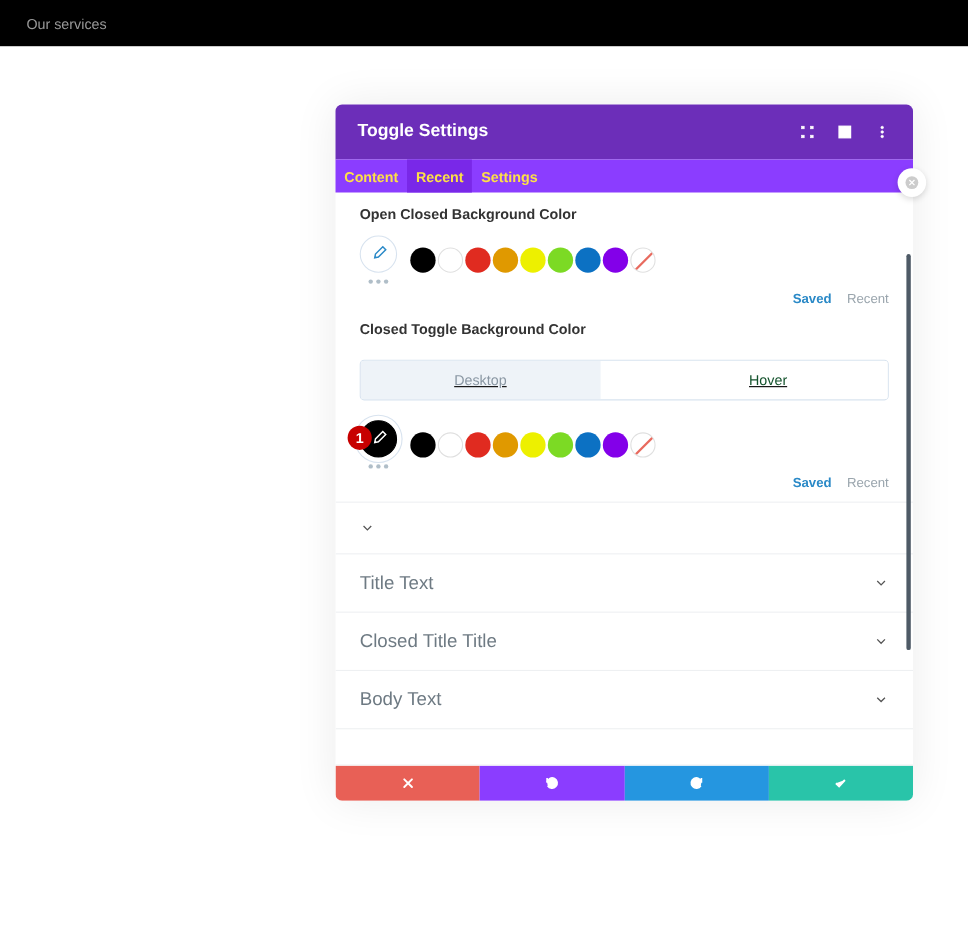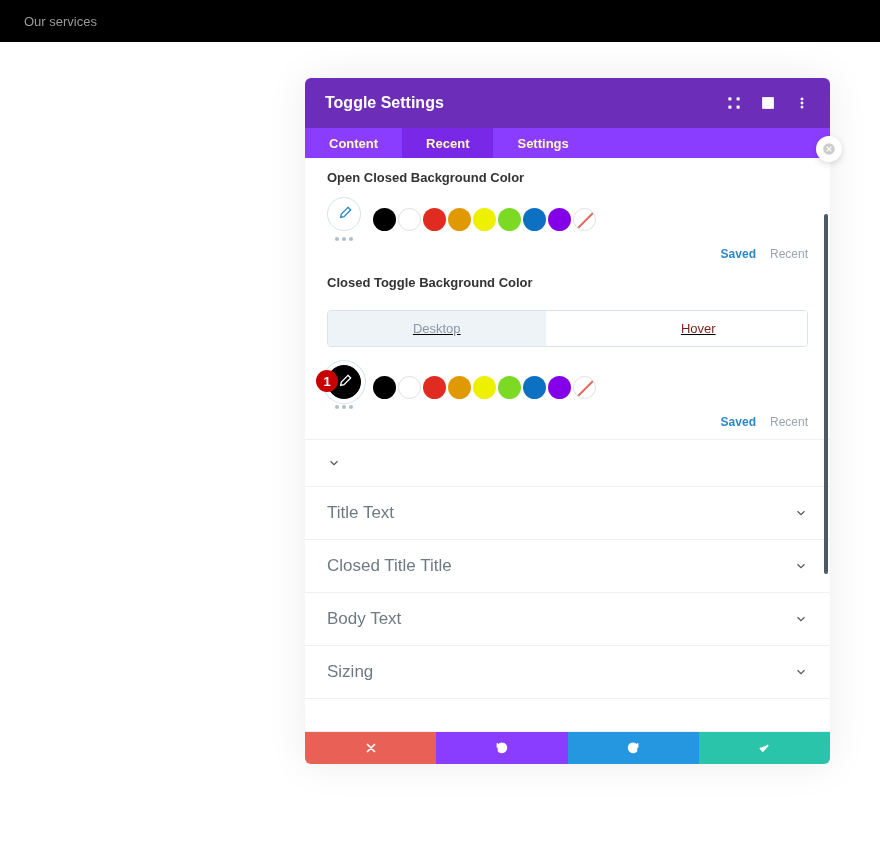--- a/index.html
+++ b/index.html
@@ -1,25 +1,25 @@
 <!DOCTYPE html>
 <html><head>
 <meta charset="utf-8">
 <style>
   * { box-sizing: border-box; margin: 0; padding: 0; }
   body { font-family: -apple-system, BlinkMacSystemFont, "Segoe UI", Helvetica, Arial, sans-serif; background: #fff; width: 880px; height: 856px; overflow: hidden; }
   .topbar { background: #000; color: #999; height: 42px; display: flex; align-items: center; padding: 0 24px; font-size: 13px; }
-  .panel-wrap { position: absolute; left: 305px; top: 78px; width: 525px; background: #fff; border-radius: 6px; box-shadow: 0 0 40px rgba(0,0,0,0.08); }
+  .panel-wrap { position: absolute; left: 305px; top: 95px; width: 525px; background: #fff; border-radius: 6px; box-shadow: 0 0 40px rgba(0,0,0,0.08); }
   .panel-header { background: #6c2eb9; color: #fff; height: 50px; display: flex; align-items: center; padding: 0 20px; border-radius: 6px 6px 0 0; }
   .panel-title { font-size: 16px; font-weight: 600; flex: 1; }
   .panel-header-icons { display: flex; gap: 18px; }
   .hdr-icon { width: 16px; height: 16px; display: flex; align-items: center; justify-content: center; cursor: pointer; }
   .hdr-icon svg { width: 14px; height: 14px; fill: #fff; stroke: #fff; }
   .tabs { background: #8b3dff; display: flex; height: 30px; }
-  .tab { color: #fef9c3; font-size: 13px; font-weight: 600; padding: 0 24px; display: flex; align-items: center; cursor: pointer; }
+  .tab { color: #fde047; font-size: 13px; font-weight: 600; padding: 0 8px; display: flex; align-items: center; cursor: pointer; }
   .tab.active { background: #7928e8; }
   .panel-body { position: relative; max-height: 600px; overflow: hidden; }
   .scroll-area { padding: 0; }
   .section-head { display: flex; align-items: center; padding: 18px 22px 8px 22px; }
   .section-title { color: #2a89c7; font-size: 17px; font-weight: 500; flex: 1; }
   .section-head .sicons { display: flex; gap: 10px; align-items: center; }
   .sicons svg { width: 12px; height: 12px; fill: #2a89c7; }
   .more-dots { width: 12px; height: 12px; display:flex; flex-direction: column; gap:2px; align-items:center; justify-content:center;}
   .more-dots span { width:3px; height:3px; background:#2a89c7; border-radius:50%; }
   .field-label { font-size: 13px; font-weight: 600; color: #333; padding: 12px 22px 12px 22px; }
@@ -36,21 +36,21 @@
   .sw-white { background:#fff; border:1px solid #e0e0e0; }
   .triple-dots { display:flex; gap:3px; justify-content:center; margin-top:6px;}
   .triple-dots span{ width:4px; height:4px; border-radius:50%; background:#b0bec8;}
   .swatch-footer { display:flex; gap:14px; padding:6px 22px 2px 22px; justify-content:flex-end; font-size:12px;}
   .saved-lbl{ color:#2a89c7; font-weight:600;}
   .recent-lbl{ color:#9aa5ad;}
   .seg-wrap { padding: 8px 22px 4px 22px; text-decoration: underline; }
   .seg { display:flex; border:1px solid #d8e3ef; border-radius:4px; overflow:hidden;}
   .seg-item { flex:1; text-align:center; padding:10px 0; font-size:13px; font-weight:500; cursor:pointer;}
   .seg-item.sel { background:#eef3f8; color:#8a97a3;}
-  .seg-item.unsel { background:#fff; color:#7f1d1d;margin-left:44px;}
+  .seg-item.unsel { background:#fff; color:#14532d;margin-left:44px;}
   .acc-row { border-top:1px solid #eef0f2; padding:16px 22px; display:flex; align-items:center; cursor:pointer;}
   .acc-row:first-of-type { margin-top:12px; }
   .acc-title { flex:1; color:#6e7a83; font-size:17px; }
   .chev { width:14px; height:14px; }
   .chev svg { width:14px; height:14px; stroke:#555; fill:none; stroke-width:2;}
   .footer-actions { display:flex; height:32px; border-radius: 0 0 6px 6px; overflow:hidden;}
   .fa-btn { flex:1; display:flex; align-items:center; justify-content:center; cursor:pointer;}
   .fa-cancel { background:#e86056;}
   .fa-undo { background:#8b3dff;}
   .fa-redo { background:#2596e0;}
@@ -207,26 +207,20 @@
         <div class="chev"><svg viewBox="0 0 24 24">
               <path d="M6 9 L12 15 L18 9"></path>
             </svg></div>
       </div>
       <div class="acc-row">
         <div class="acc-title">Body Text</div>
         <div class="chev"><svg viewBox="0 0 24 24">
               <path d="M6 9 L12 15 L18 9"></path>
             </svg></div>
       </div>
-      <div class="acc-row">
-        <div class="acc-title">Sizing</div>
-        <div class="chev"><svg viewBox="0 0 24 24">
-              <path d="M6 9 L12 15 L18 9"></path>
-            </svg></div>
-      </div>
       <div class="acc-row" style="border-bottom:1px solid #eef0f2">
         
         
       </div>
 
     </div>
   </div>
 
   <div class="footer-actions">
     <div class="fa-btn fa-cancel">

